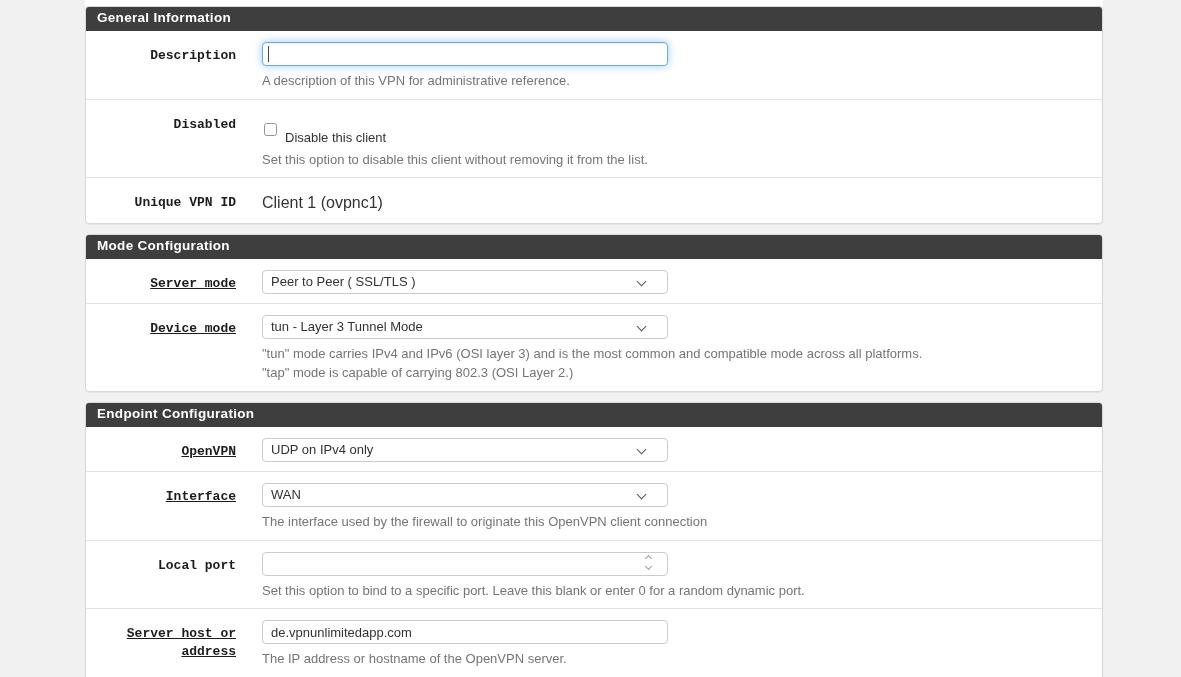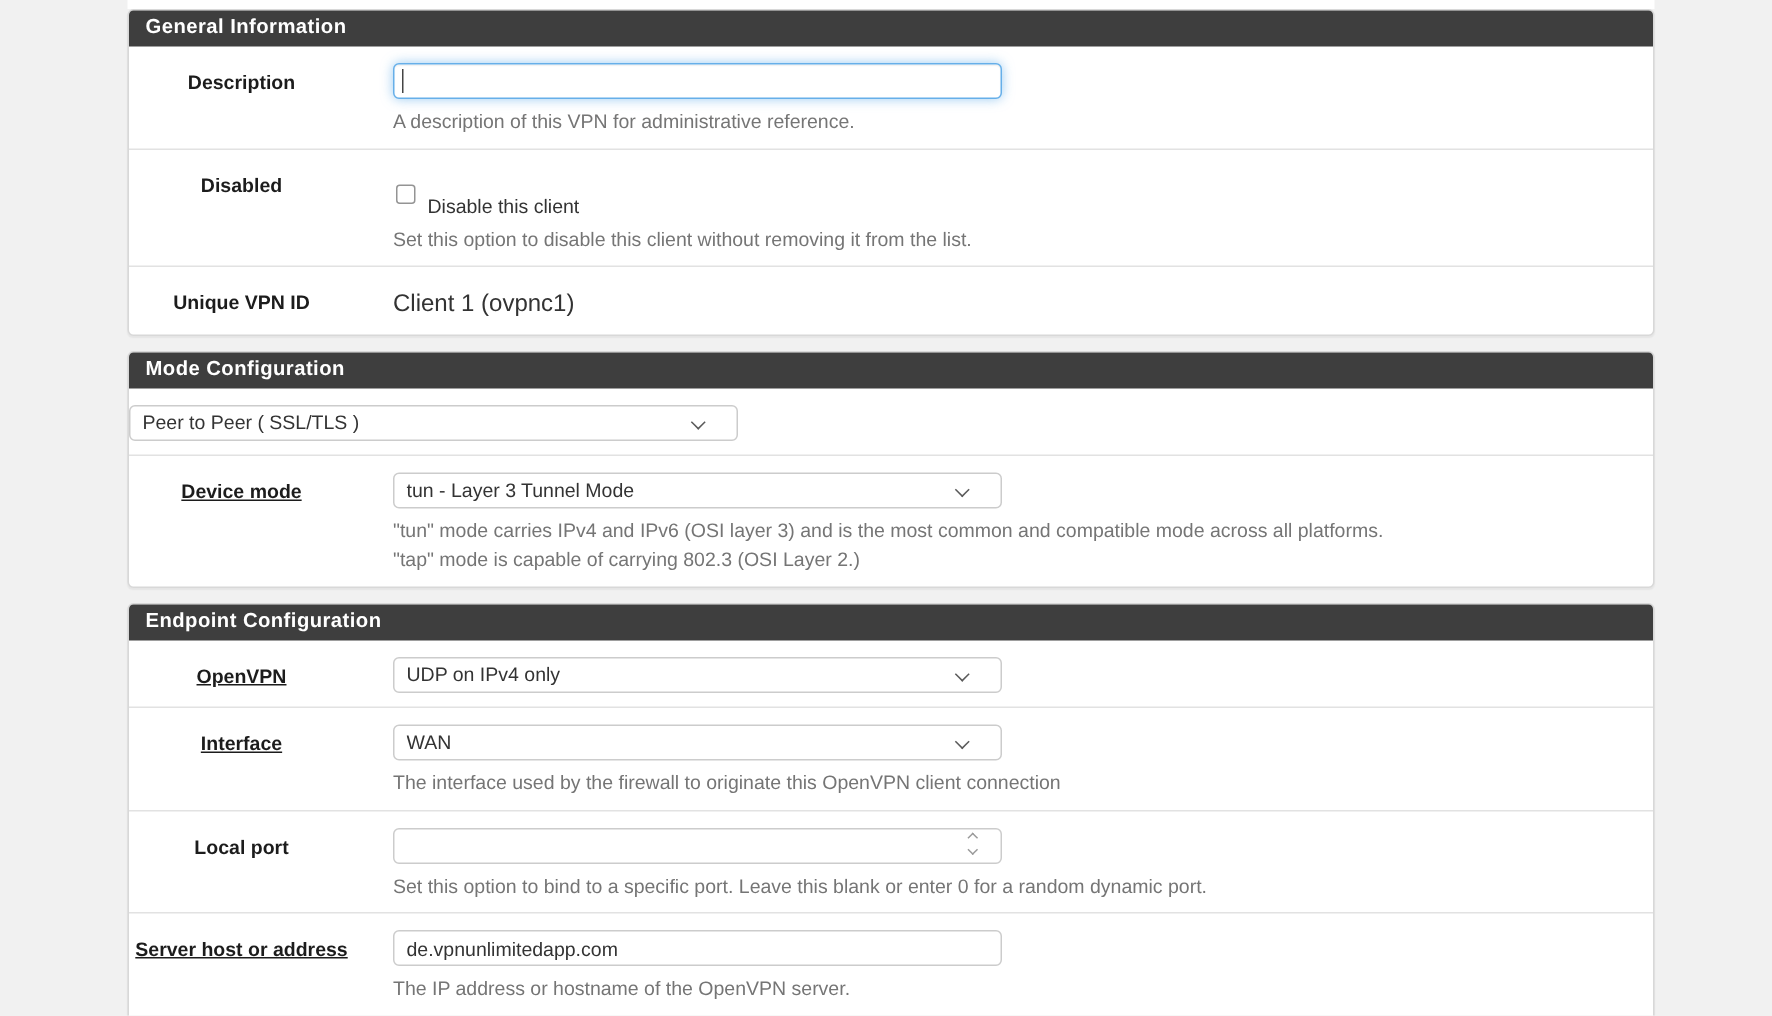--- a/index.html
+++ b/index.html
@@ -37,23 +37,24 @@
   }
   .form-row {
     display: flex;
     border-bottom: 1px solid #e2e2e2;
     padding: 11px 15px 9px 0;
   }
   .form-row.no-border { border-bottom: none; }
   .label-col {
     flex: 0 0 176px;
     width: 176px;
-    text-align: center;
+    text-align: right;
     padding-right: 26px;
     padding-top: 4px;
+    font-family: Liberation Mono, monospace;
   }
   .control-label {
     font-size: 13px;
     font-weight: bold;
     color: #1c1c1c;
     line-height: 1.2;
   }
   .control-label.u { text-decoration: underline; }
   .input-col { flex: 1; min-width: 0; }
 
@@ -201,20 +202,23 @@
     </div>
   </section>
 
   <section class="panel">
     <div class="panel-heading">
       <span>Mode Configuration</span>
     </div>
     <div class="panel-body">
 
       <div class="form-row">
+        <div class="label-col">
+          <label class="control-label u">Server mode</label>
+        </div>
         <div class="input-col">
           <div class="select-wrap">
             <select class="form-select">
               <option>Peer to Peer ( SSL/TLS )</option>
             </select>
             <span class="select-chev"></span>
           </div>
         </div>
       </div>
 

